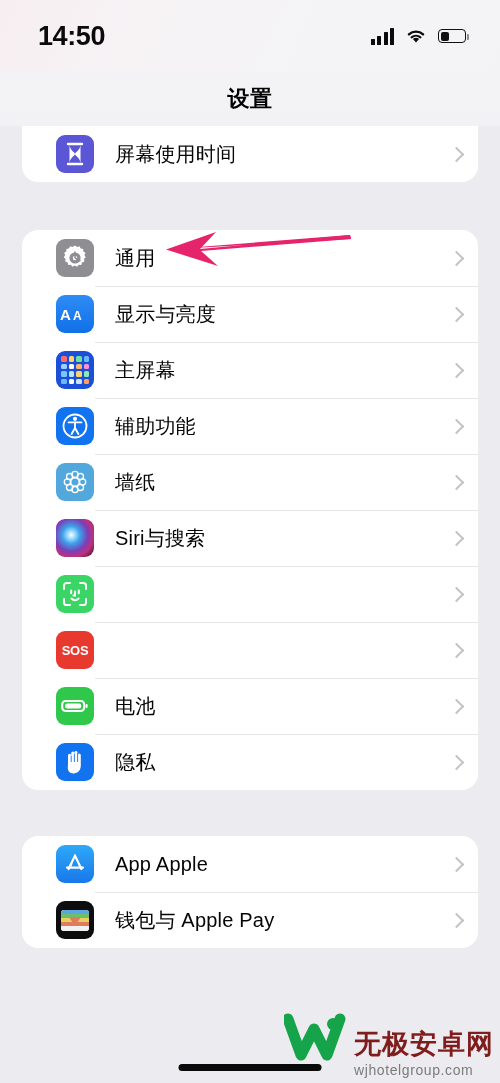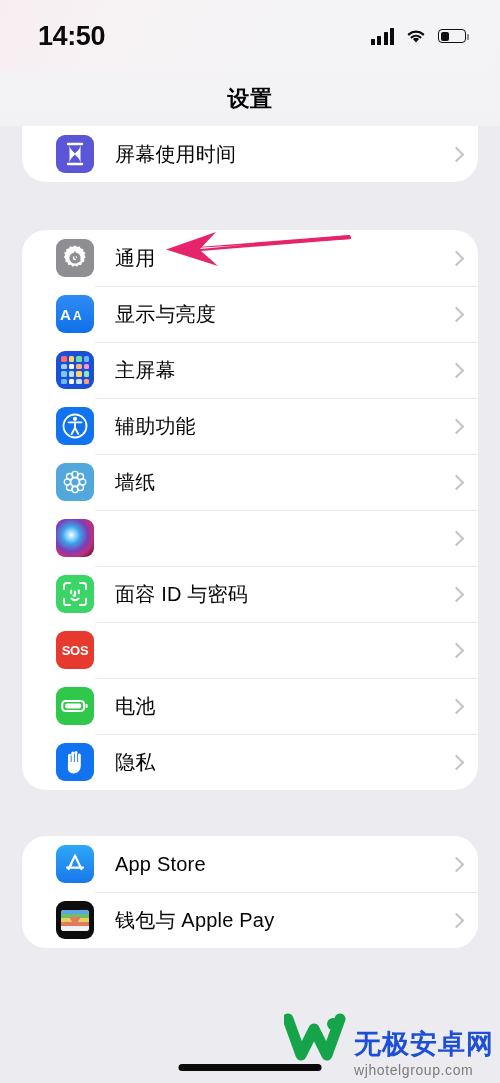--- a/index.html
+++ b/index.html
@@ -53,21 +53,21 @@
     height:54px;
     background:linear-gradient(180deg,#f3f3f6 0%,#f2f2f5 100%);
     display:flex; align-items:center; justify-content:center;
   }
   .navtitle { font-size:22px; font-weight:700; color:#000; letter-spacing:.5px; }
 
   
   .content { position:relative; padding:0 22px; }
   .card {
     background:#fff;
-    border-radius:24px;
+    border-radius:16px;
     overflow:hidden;
   }
   .card.clip-top { border-top-left-radius:0; border-top-right-radius:0; }
   .gap-sm { height:48px; }
   .gap-md { height:46px; }
 
   .row {
     position:relative;
     display:flex; align-items:center;
     height:56px;
@@ -148,21 +148,21 @@
     transform:translateX(-50%);
     width:143px; height:7px; border-radius:4px; background:#0a0a0a;
   }
 
   
   .watermark {
     position:absolute; right:6px; bottom:6px;
     display:flex; align-items:center; gap:8px;
   }
   .wm-text { display:flex; flex-direction:column; line-height:1; }
-  .wm-cn { font-size:27px; font-weight:700; color:#1d4ed8; letter-spacing:1px;margin-top:37px; }
+  .wm-cn { font-size:27px; font-weight:700; color:#7f1d1d; letter-spacing:1px;margin-top:37px; }
   .wm-url { font-size:14px; color:#7b7b7b; letter-spacing:.6px; margin-top:5px; }
 </style>
 </head>
 <body>
 
 <div id="phone">
 
   <div class="statusbar">
     <div class="clock">14:50</div>
     <div class="status-icons">
@@ -289,38 +289,38 @@
               <circle cx="19.4" cy="19.4" r="3.1"></circle>
             </g>
           </svg>
         </div>
         <div class="label">墙纸</div>
         <div class="chev"></div>
       </div>
 
       <div class="row">
         <div class="icon ic-siri"></div>
+        <div class="label">Siri与搜索</div>
         <div class="chev"></div>
       </div>
 
       <div class="row">
         <div class="icon ic-faceid">
           <svg width="28" height="28" viewBox="0 0 28 28">
             <g fill="none" stroke="#fff" stroke-width="2" stroke-linecap="round">
               <path d="M3 9 V5.6 A2.6 2.6 0 0 1 5.6 3 H9"></path>
               <path d="M19 3 h3.4 A2.6 2.6 0 0 1 25 5.6 V9"></path>
               <path d="M25 19 v3.4 A2.6 2.6 0 0 1 22.4 25 H19"></path>
               <path d="M9 25 H5.6 A2.6 2.6 0 0 1 3 22.4 V19"></path>
               <path d="M10.2 10.6 v2.6 M17.8 10.6 v2.6"></path>
               <path d="M14 11.4 v4.2 h-1.6"></path>
               <path d="M10.4 18.6 c2.2 2 5 2 7.2 0"></path>
             </g>
           </svg>
         </div>
-        <div class="label">面容 ID 与密码</div>
         <div class="chev"></div>
       </div>
 
       <div class="row">
         <div class="icon ic-sos">
           <span class="sosglyph">SOS</span>
         </div>
         <div class="chev"></div>
       </div>
 
@@ -357,21 +357,21 @@
         <div class="icon ic-appstore">
           <svg width="26" height="26" viewBox="0 0 26 26">
             <g stroke="#fff" stroke-width="2.2" stroke-linecap="round" fill="none">
               <path d="M13 4.6 L6.6 18"></path>
               <path d="M13 4.6 L19.4 18"></path>
               <path d="M9.3 12.9 L7.6 16.2"></path>
               <path d="M5 16.6 h16"></path>
             </g>
           </svg>
         </div>
-        <div class="label">App Store</div>
+        <div class="label">App Apple</div>
         <div class="chev"></div>
       </div>
       <div class="row">
         <div class="icon ic-wallet">
           <div class="wstack">
             <i style="top:0;background:#5aa7e0"></i>
             <i style="top:4px;background:#6fbf6a"></i>
             <i style="top:8px;background:#e8cf5e"></i>
             <i style="top:12px;background:#e07b5c"></i>
             <i style="top:16px;height:5px;background:#f1f1f1"></i>

